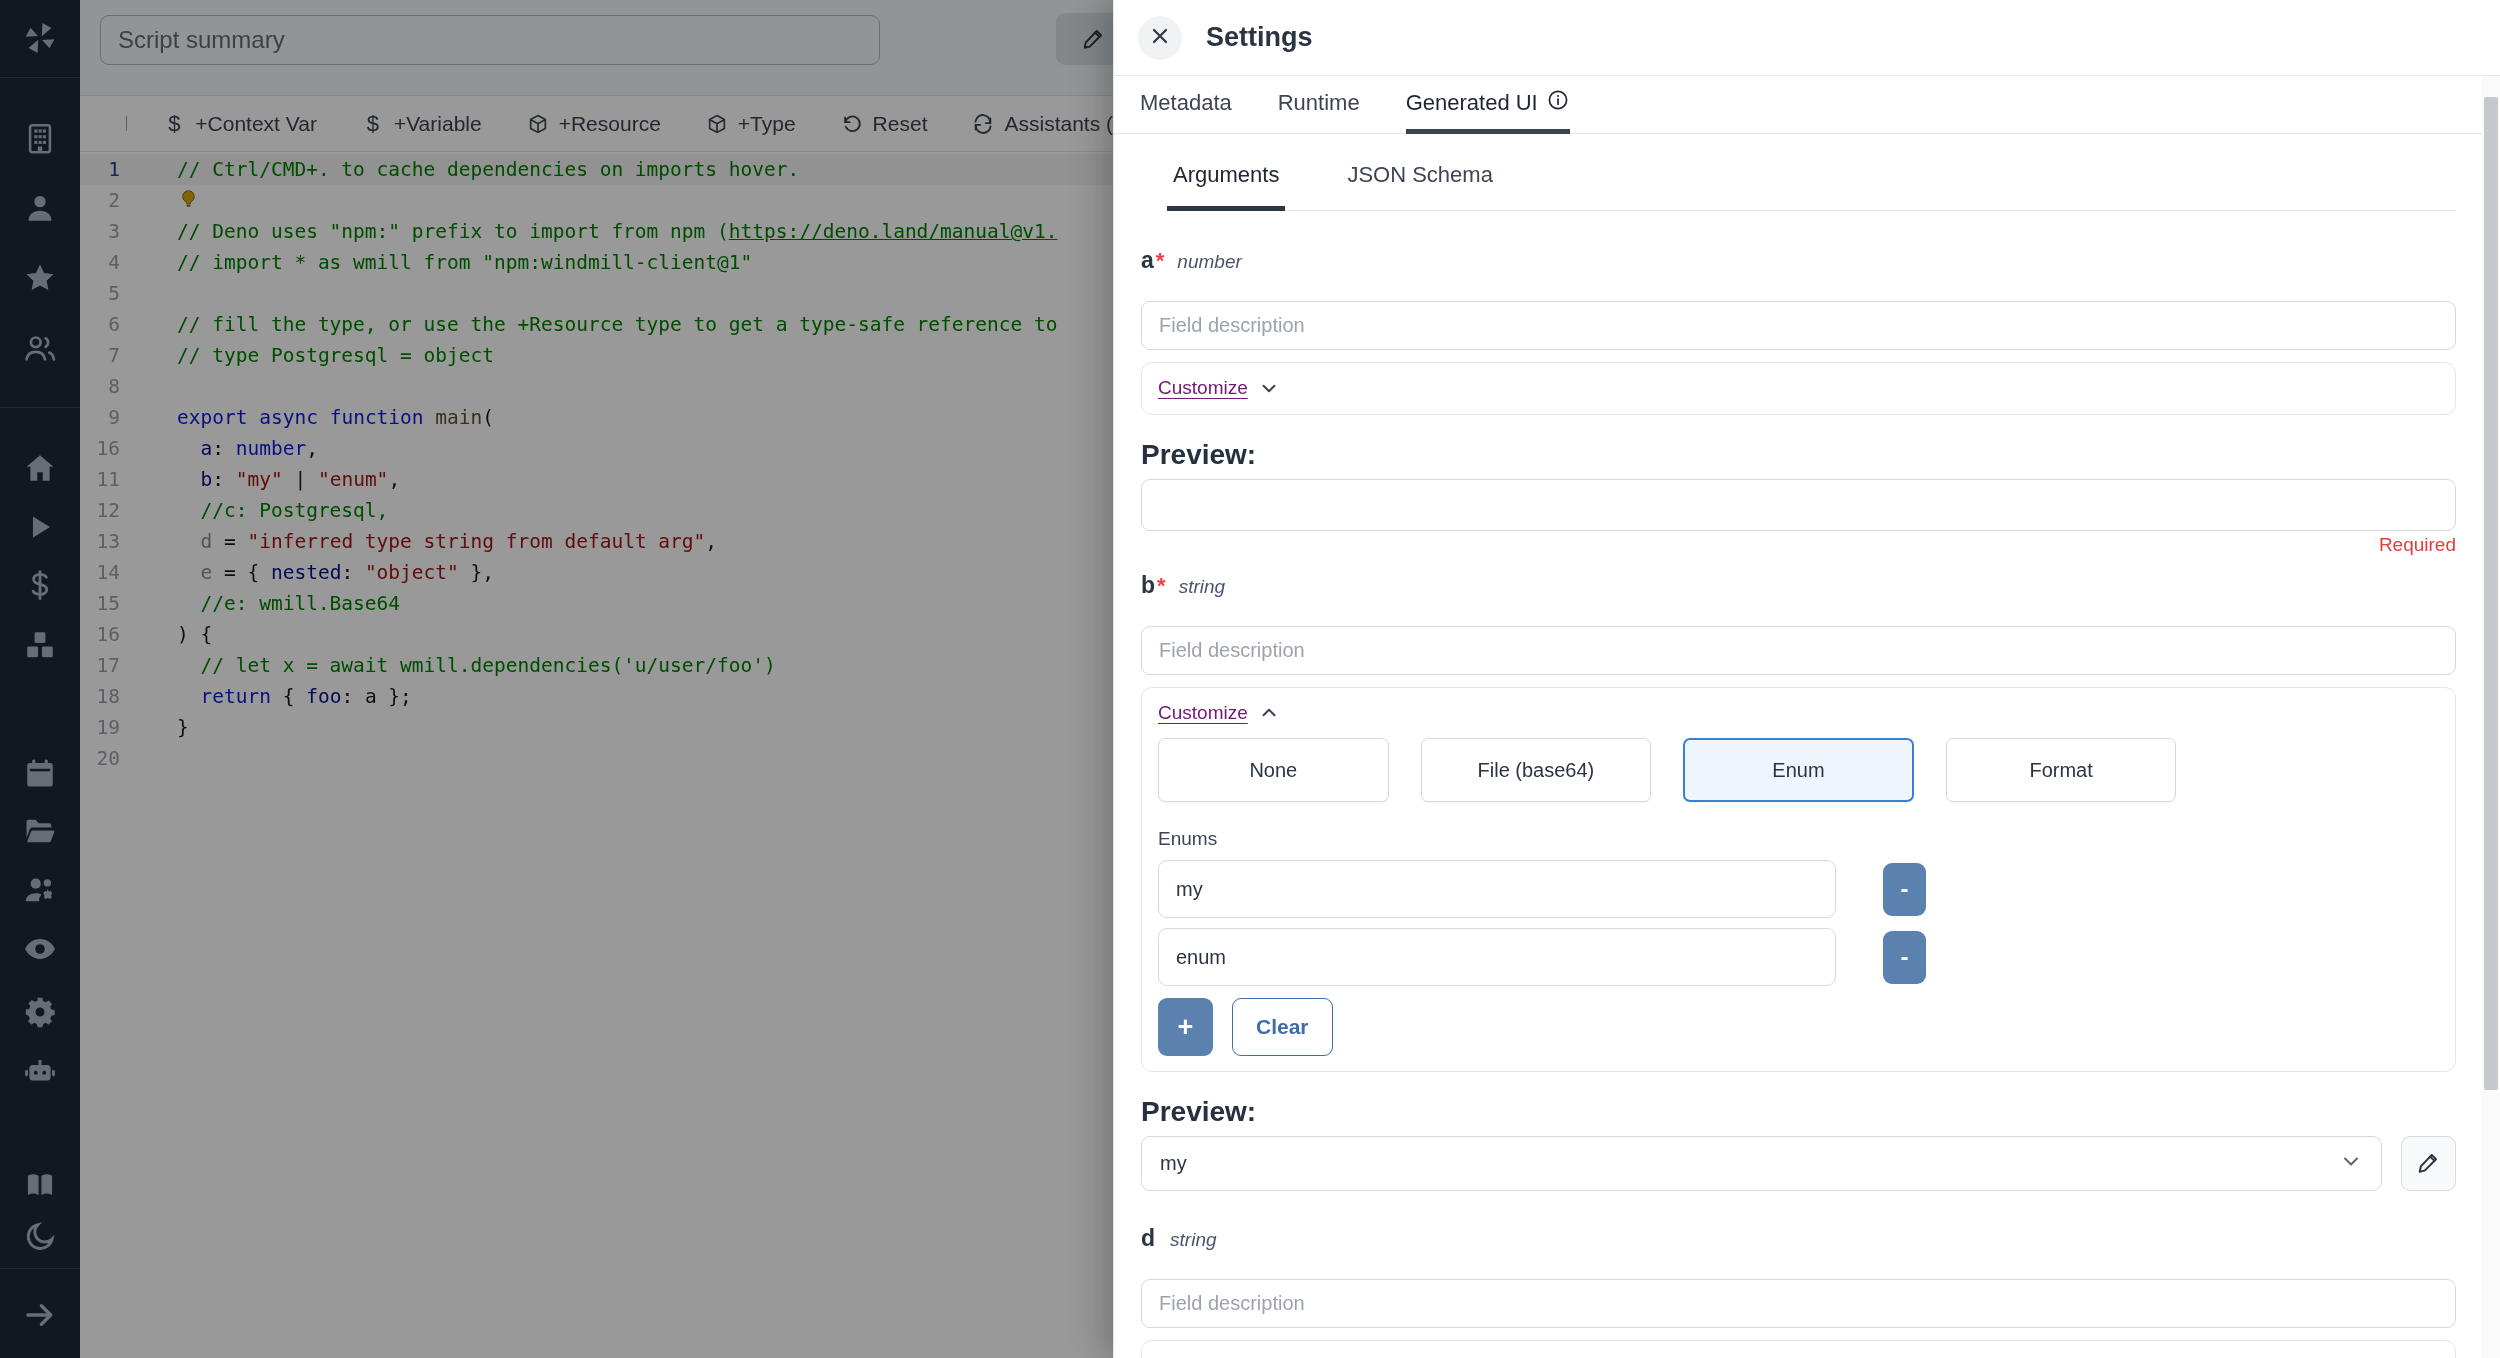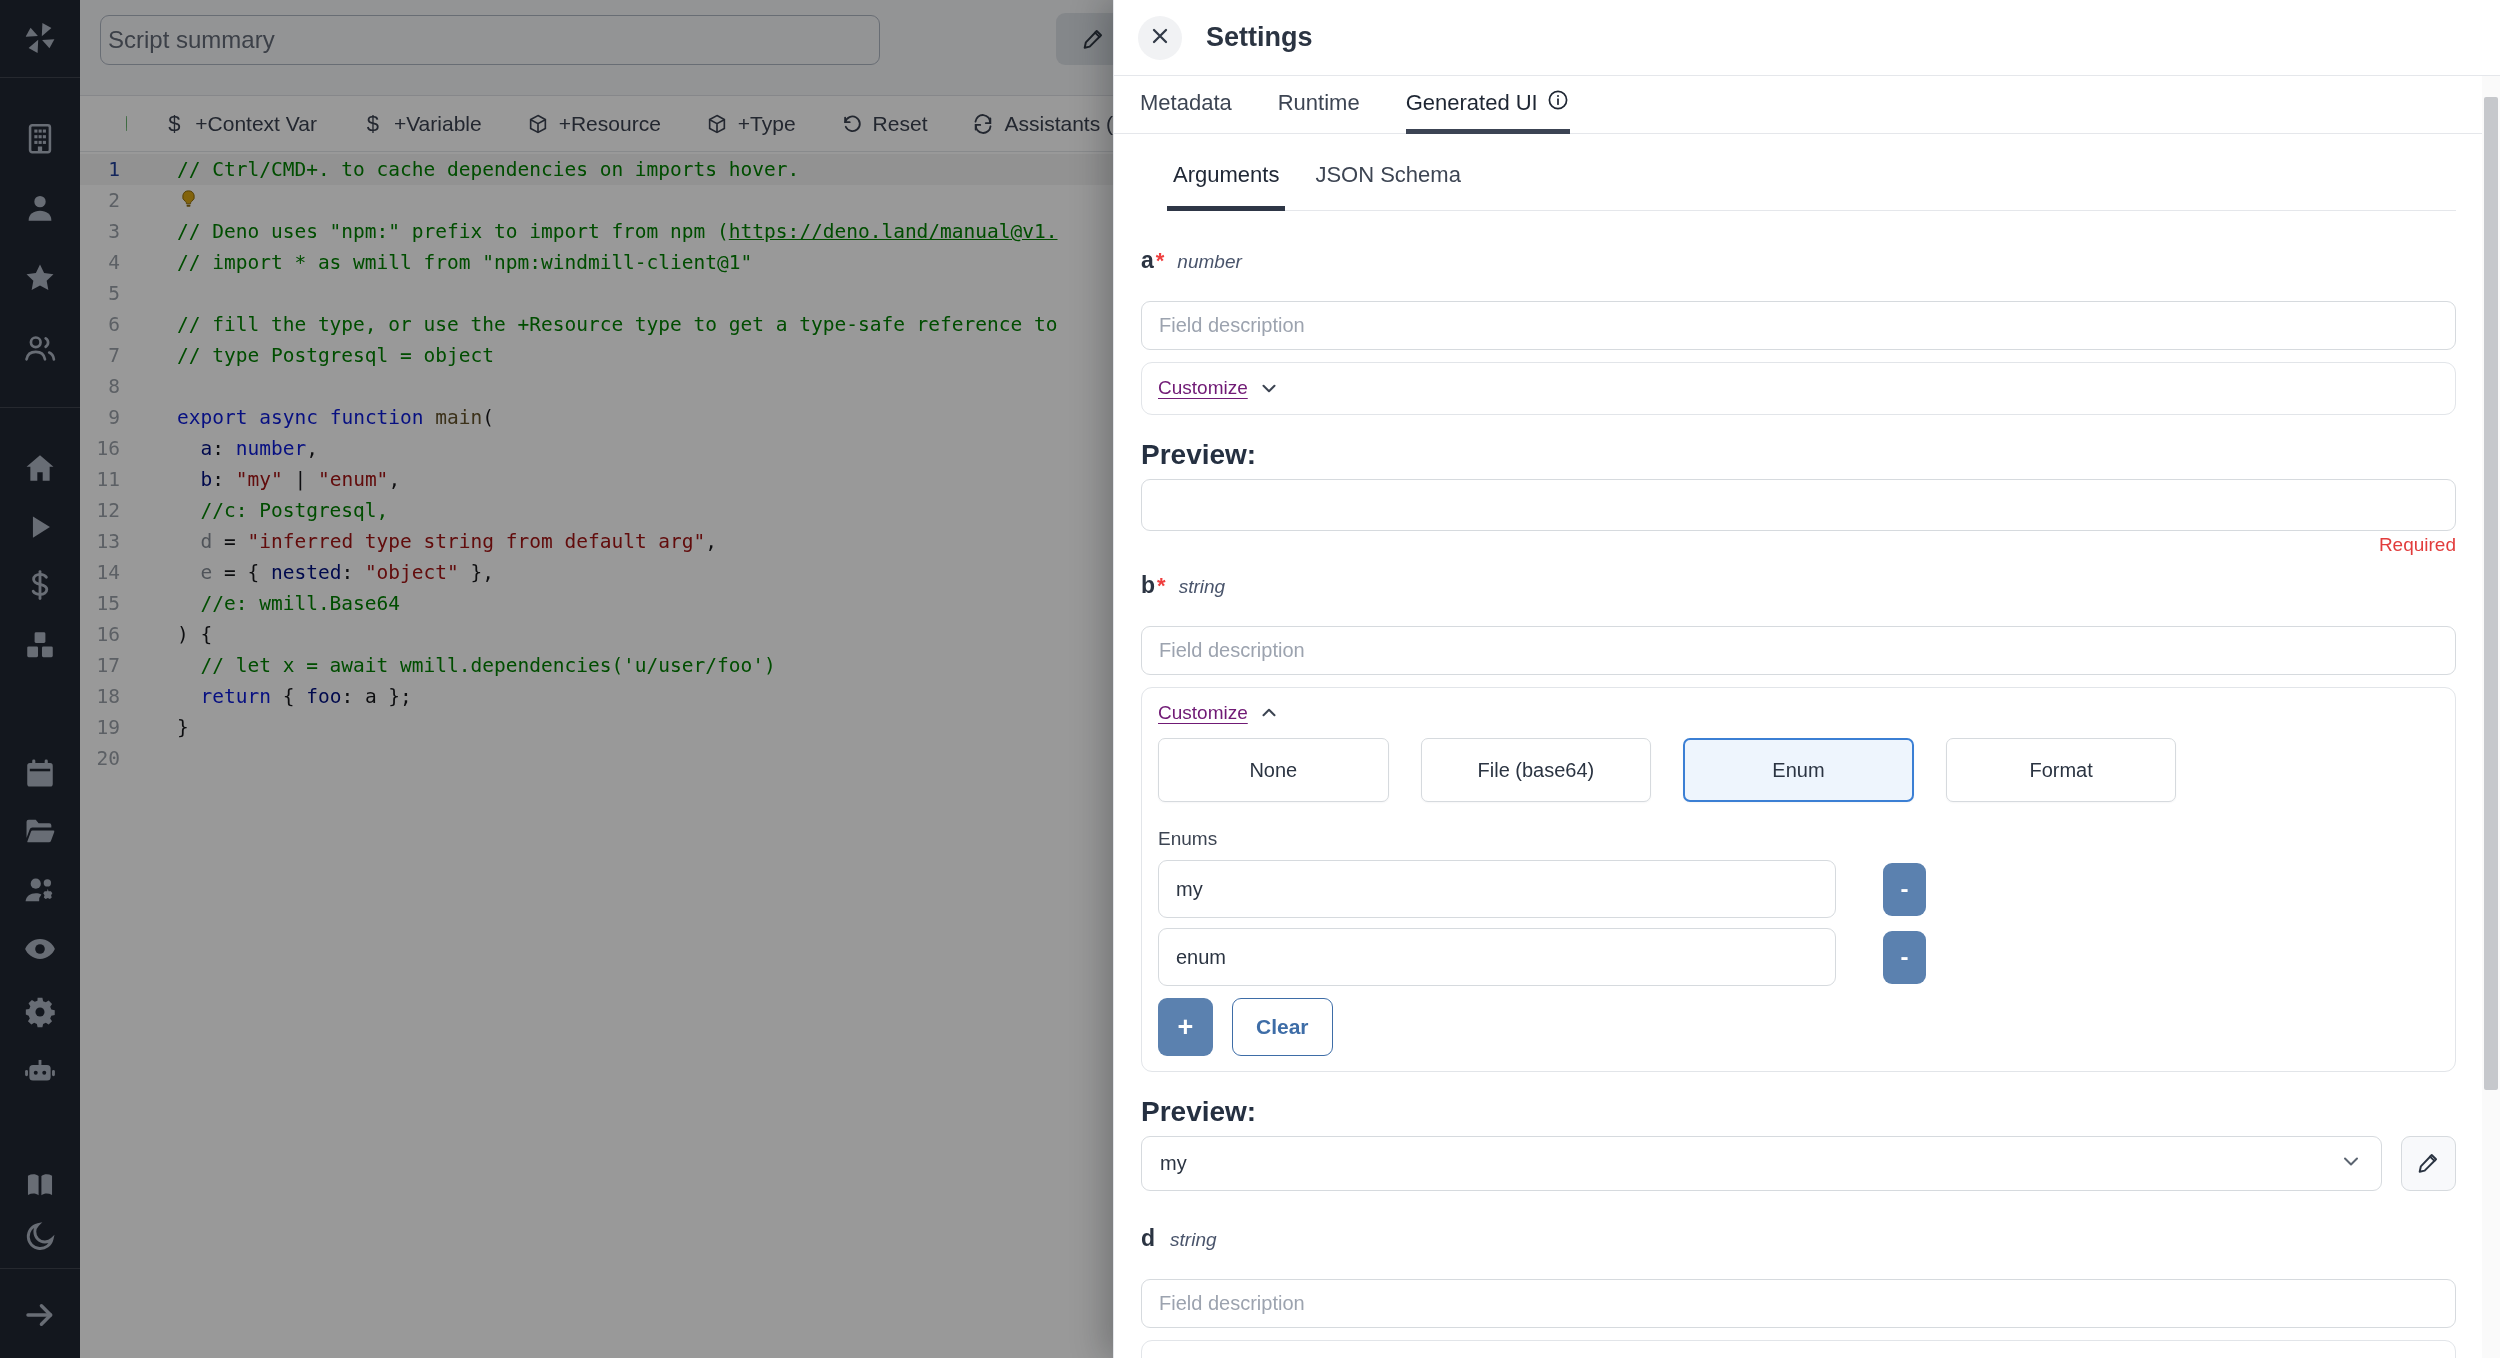--- a/index.html
+++ b/index.html
@@ -13,21 +13,21 @@
   .sidebar { position:absolute; left:0; top:0; width:80px; height:1358px; background:#212733; }
   .sb-icon { position:absolute; left:50%; transform:translate(-50%,-50%); width:36px; height:36px;
     color:#aeb6c3; display:flex; align-items:center; justify-content:center; cursor:pointer; }
   .sb-icon svg { width:34px; height:34px; }
   .sb-icon.logo svg { width:42px; height:42px; }
   .sb-divider { position:absolute; left:0; width:80px; height:1px; background:rgba(255,255,255,0.14); }
 
   .editor { position:absolute; left:80px; top:0; width:1033px; height:1358px; background:#ffffff; }
   .topbar { position:relative; height:96px; background:#f6f7f9; border-bottom:1px solid #dfe2e7; }
   .summary-input { position:absolute; left:20px; top:15px; width:780px; height:50px;
-    border:1.6px solid #aeb6c2; border-radius:9px; background:transparent; padding:0 7px;
+    border:1.6px solid #aeb6c2; border-radius:9px; background:transparent; padding:0 17px;
     font-size:24px; color:#374151; font-family:"Liberation Sans", sans-serif; }
   .summary-input::placeholder { color:#646c78; opacity:1; }
   .pencil-btn { position:absolute; left:976px; top:13px; width:76px; height:52px; border:none;
     border-radius:9px; background:#dde1e7; display:flex; align-items:center; justify-content:center; cursor:pointer; }
   .pencil-btn svg { width:26px; height:26px; color:#2f3742; }
 
   .toolbar { height:56px; display:flex; align-items:center; gap:44px; padding-left:46px;
     background:#ffffff; border-bottom:1px solid #e3e6ea; }
   .status-dot { width:15px; height:15px; border-radius:50%; margin-right:-8px; }
   .tb-item { display:flex; align-items:center; gap:9px; font-size:21px; color:#3b4250;
@@ -63,21 +63,21 @@
 
   .tabs { height:58px; border-bottom:1px solid #e5e7eb; display:flex; gap:46px; padding-left:26px; }
   .tab { display:flex; align-items:center; gap:8px; font-size:22px; color:#3d4553; cursor:pointer;
     border-bottom:5px solid transparent; margin-bottom:-1px; }
   .tab.active { color:#1e2633; border-bottom-color:#3c4454; }
   .tab svg { width:24px; height:24px; }
 
   .panel-content { position:absolute; left:0; top:134px; width:1387px; height:1224px;
     padding:0 45px 0 27px; overflow:hidden; }
 
-  .subtabs { display:flex; gap:24px; margin-top:28px; margin-left:26px; border-bottom:1px solid #e5e7eb;align-items:flex-end; }
+  .subtabs { display:flex; gap:56px; margin-top:28px; margin-left:26px; border-bottom:1px solid #e5e7eb;align-items:flex-end; }
   .subtab { font-size:22px; color:#3d4553; padding-bottom:18px; cursor:pointer;
     border-bottom:5px solid transparent; margin-bottom:-1px; padding-left:6px; padding-right:6px; }
   .subtab.active { color:#202836; border-bottom-color:#2e3646; }
 
   .field-label { display:flex; align-items:baseline; }
   .fname { font-size:23px; font-weight:700; color:#2b3442; }
   .req { font-size:22px; font-weight:700; color:#ef3e3e; margin-left:2px; }
   .ftype { font-size:19px; font-style:italic; color:#49546b; margin-left:13px; }
 
   .txt { width:100%; height:49px; border:1px solid #d6dade; border-radius:9px; padding:0 17px;

